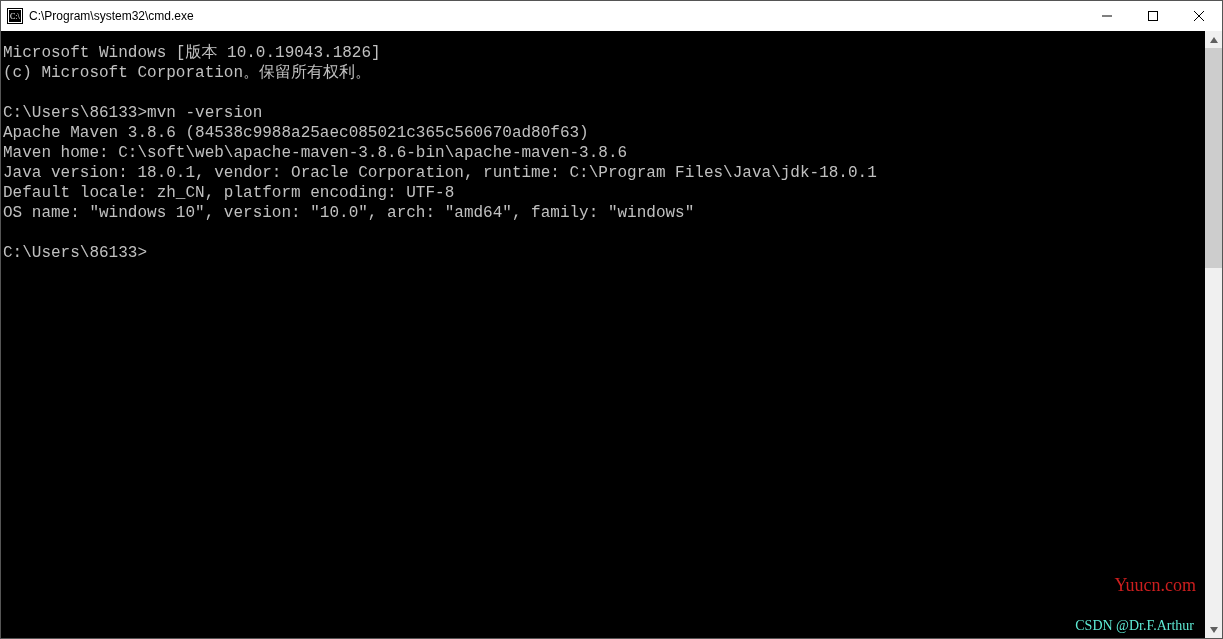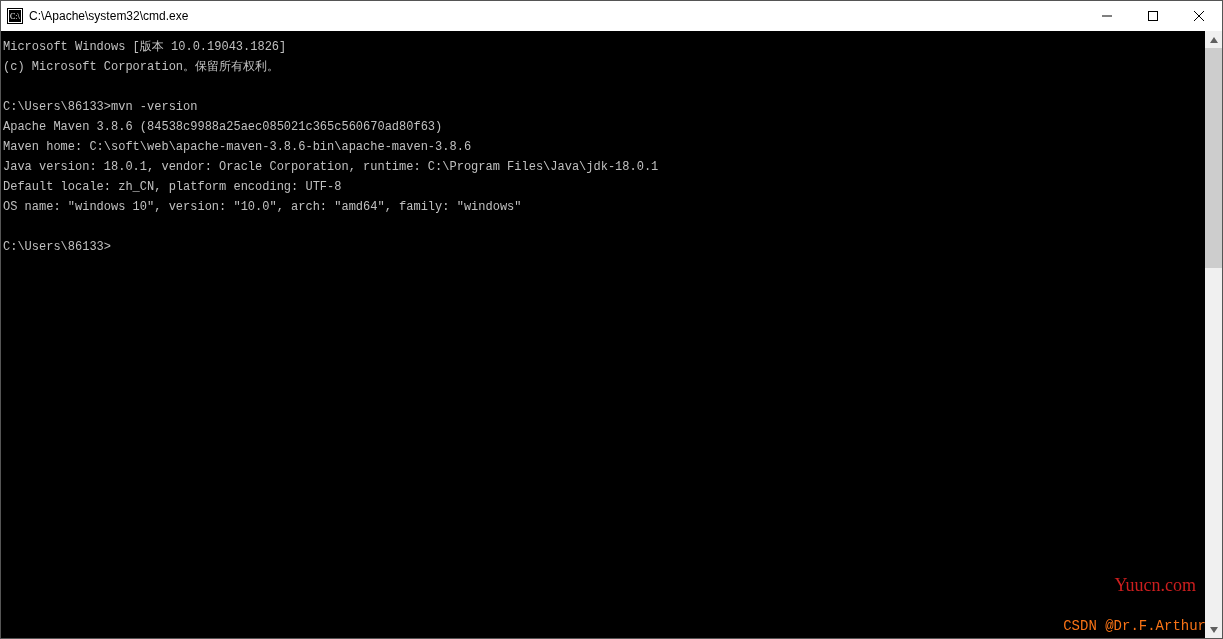--- a/index.html
+++ b/index.html
@@ -5,45 +5,45 @@
   * { margin: 0; padding: 0; box-sizing: border-box; }
   html, body { width: 1223px; height: 639px; overflow: hidden; font-family: "Segoe UI", Tahoma, sans-serif; background: #fff; }
   .window { width: 1223px; height: 639px; display: flex; flex-direction: column; border: 1px solid #555; background: #fff; }
   .titlebar { height: 30px; background: #ffffff; display: flex; align-items: center; padding-left: 6px; }
   .titlebar .app-icon { width: 16px; height: 16px; margin-right: 6px; display:flex; align-items:center; justify-content:center; }
   .titlebar .title { font-size: 12px; color: #000; flex: 0 0 auto; }
   .titlebar .spacer { flex: 1 1 auto; }
   .sys-btn { width: 46px; height: 30px; display:flex; align-items:center; justify-content:center; color:#000; }
   .sys-btn svg { stroke: #000; }
   .client { flex: 1 1 auto; display:flex; background:#000; position:relative; }
-  .terminal { flex:1 1 auto; background:#000000; color:#c0c0c0; font-family: "Consolas","NSimSun","SimSun","Courier New",monospace; font-size: 12px; line-height: 20px; padding: 6px 0 0 2px; white-space: pre; overflow:hidden; }
+  .terminal { flex:1 1 auto; background:#000000; color:#c0c0c0; font-family: "Consolas","NSimSun","SimSun","Courier New",monospace; font-size: 16px; line-height: 20px; padding: 12px 0 0 2px; white-space: pre; overflow:hidden; }
   .terminal .line { white-space: pre; }
   .scrollbar { width: 17px; background:#f0f0f0; display:flex; flex-direction:column; }
   .scroll-btn { height:17px; background:#f0f0f0; display:flex; align-items:center; justify-content:center; }
   .scroll-btn svg { fill:#606060; }
   .track { flex:1 1 auto; background:#f0f0f0; position:relative; }
   .thumb { position:absolute; top:0; left:0; right:0; height:220px; background:#cdcdcd; }
   .watermark1 { position:absolute; right:26px; bottom:42px; color:#cc1e1e; font-family: Georgia, 'Times New Roman', serif; font-size:18px; pointer-events:none;margin-left:16px; }
-  .watermark2 { position:absolute; right:16px; bottom:4px; color:#f97316; font-family: Liberation Mono, monospace; font-size:14px; pointer-events:none; }
+  .watermark2 { position:absolute; right:28px; bottom:4px; color:#5eead4; font-family: Liberation Serif, serif; font-size:14px; pointer-events:none; }
 </style>
 </head>
 <body>
 
 <div class="window">
 
   <div class="titlebar">
     <span class="app-icon">
       <svg width="16" height="16" viewBox="0 0 16 16">
         <rect x="0" y="0" width="16" height="16" fill="#000"></rect>
         <rect x="1" y="1" width="14" height="14" fill="#fff"></rect>
         <rect x="2" y="2" width="12" height="12" fill="#000"></rect>
         <text x="3" y="11" font-size="8" fill="#fff" font-family="Consolas">C:\</text>
       </svg>
     </span>
-    <span class="title">C:\Apache\system32\cmd.exe</span>
+    <span class="title">C:\Program\system32\cmd.exe</span>
     <span class="spacer"></span>
     <div class="sys-btn">
       <svg width="10" height="10" viewBox="0 0 10 10">
           <line x1="0" y1="5" x2="10" y2="5" stroke-width="1"></line>
         </svg>
     </div>
     <div class="sys-btn">
       <svg width="10" height="10" viewBox="0 0 10 10">
           <rect x="0.5" y="0.5" width="9" height="9" fill="none" stroke-width="1"></rect>
         </svg>

